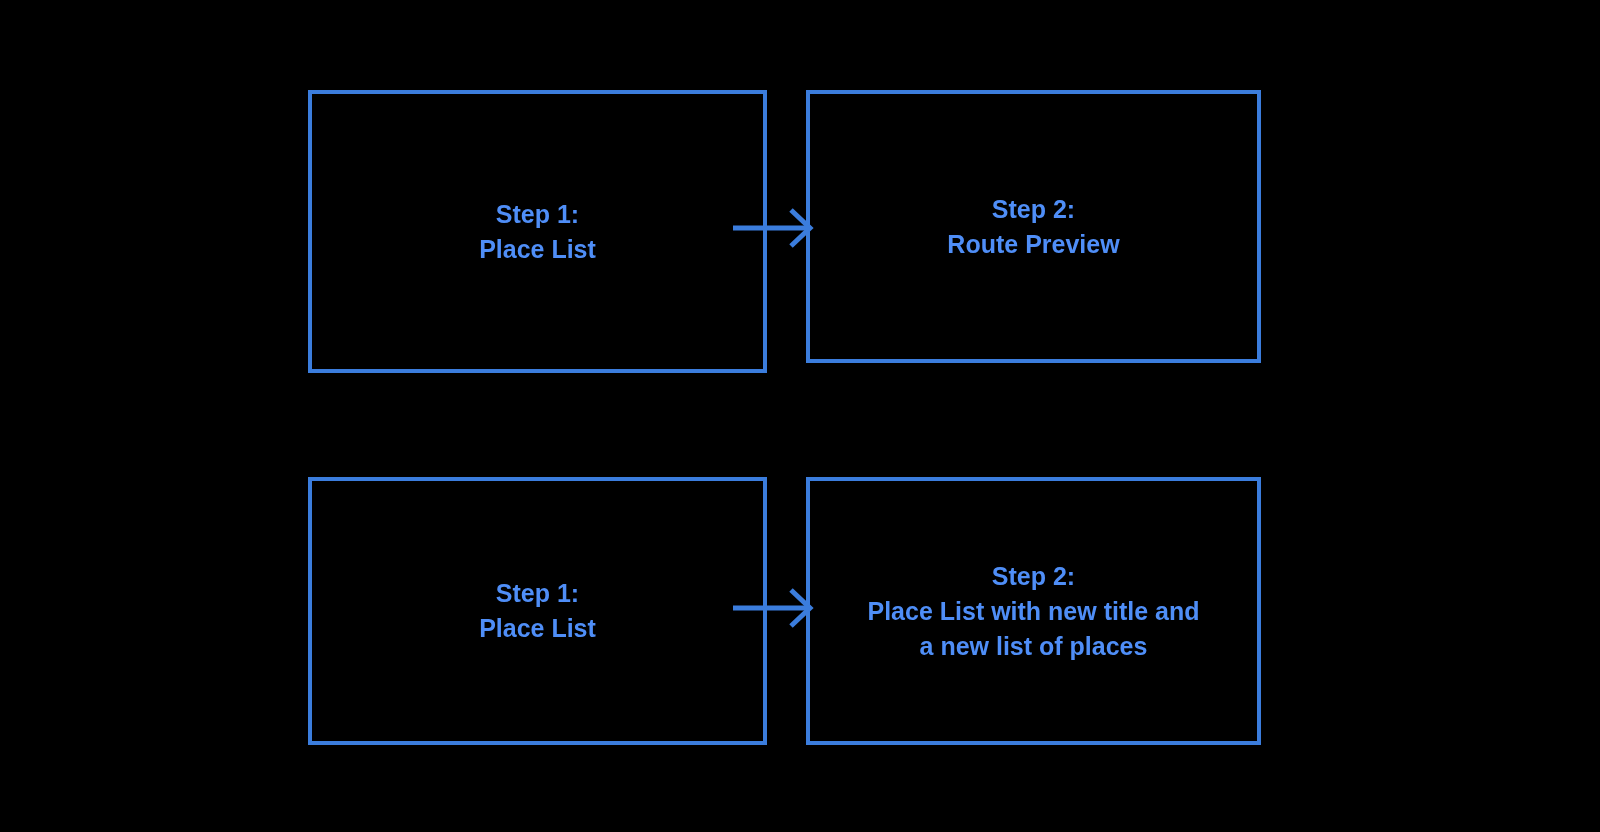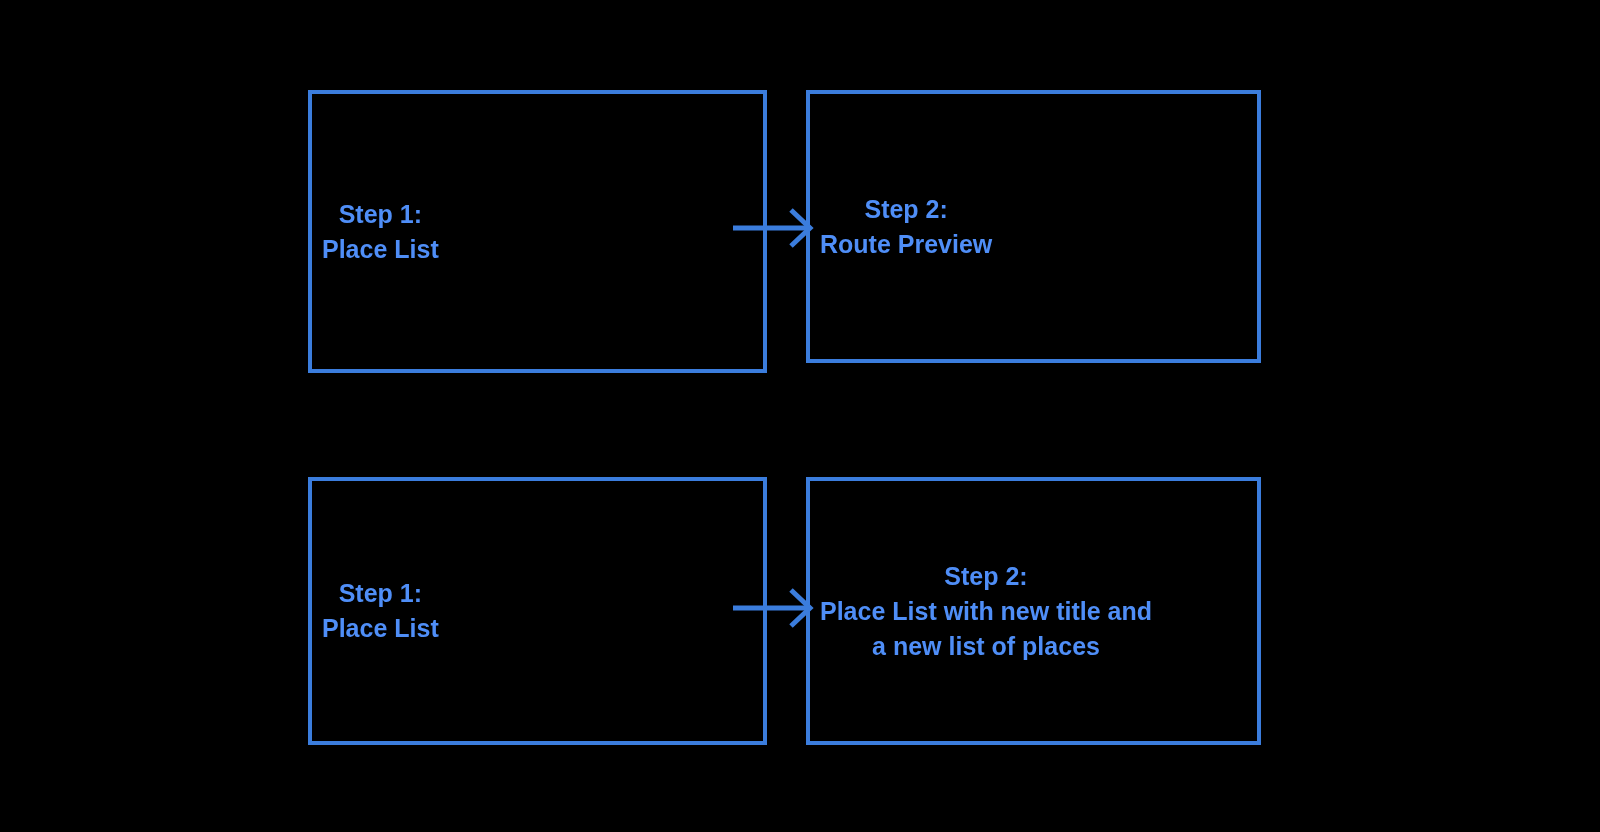--- a/index.html
+++ b/index.html
@@ -22,21 +22,21 @@
   }
 
   
   .flow-box {
     position: absolute;
     box-sizing: border-box;
     border: 4px solid #3b7ddd;
     background: transparent;
     display: flex;
     align-items: center;
-    justify-content: flex-start;
+    justify-content: center;
   }
   .flow-box-label {
     color: #4f8ef7;
     font-family: "Liberation Sans", sans-serif;
     font-weight: bold;
     font-size: 25px;
     line-height: 35px;
     text-align: center;
     white-space: pre-line;
     letter-spacing: 0px;

